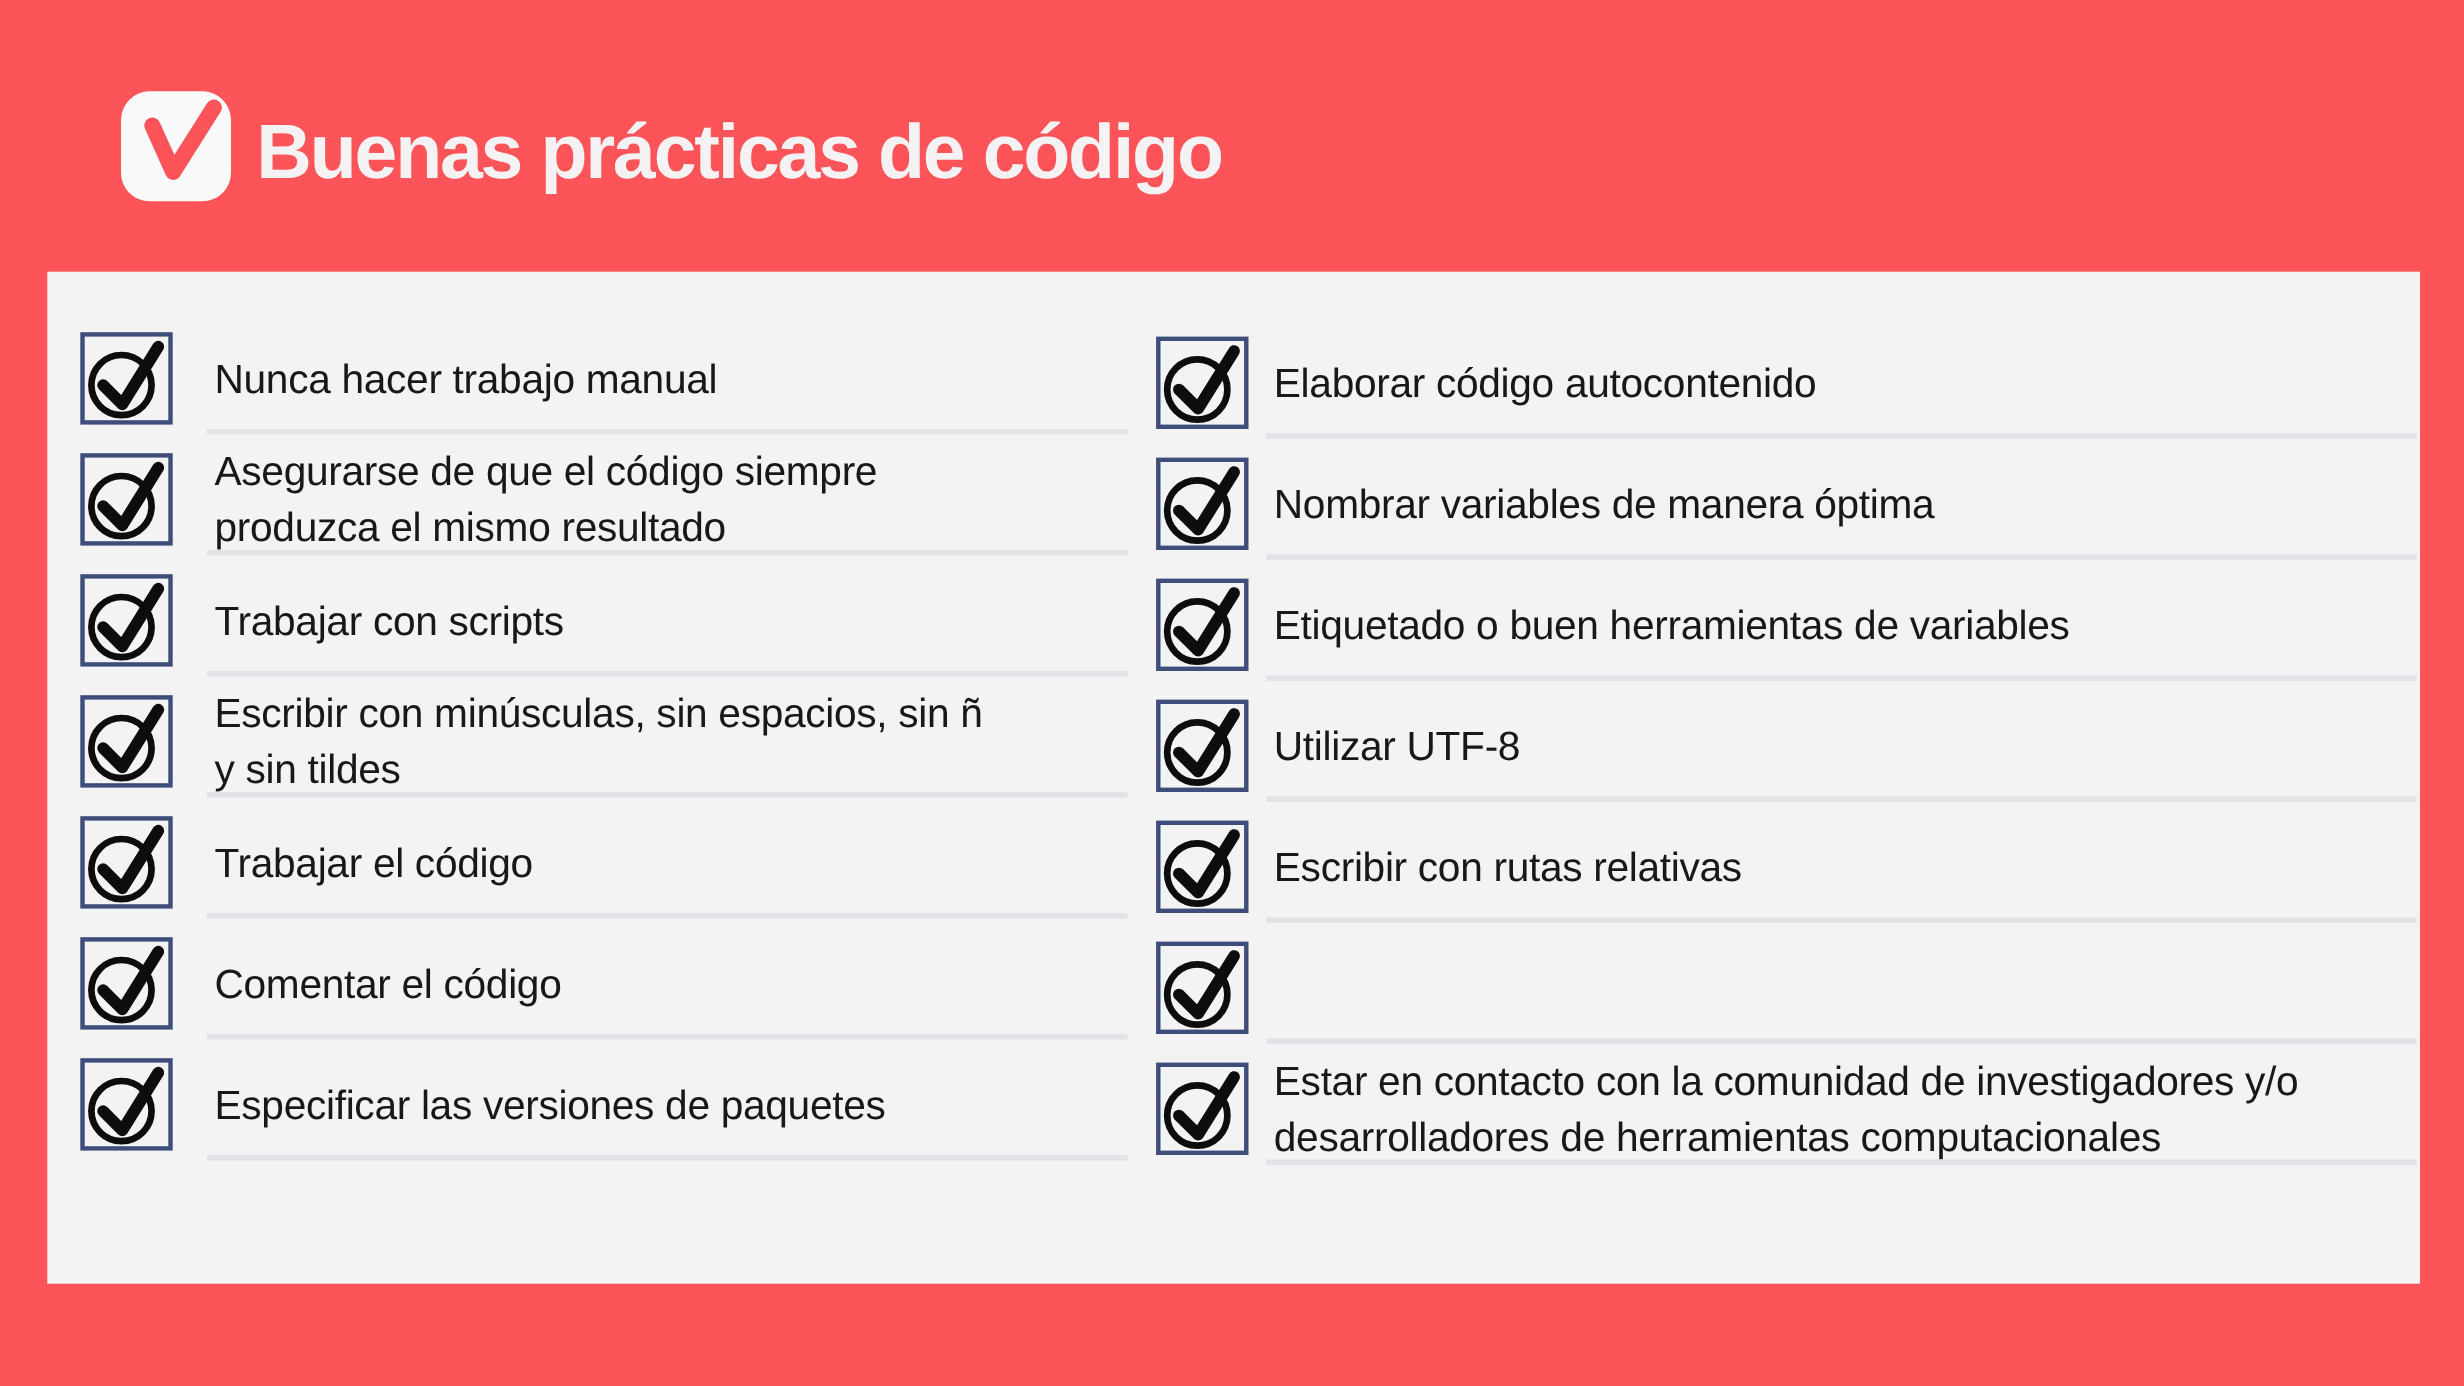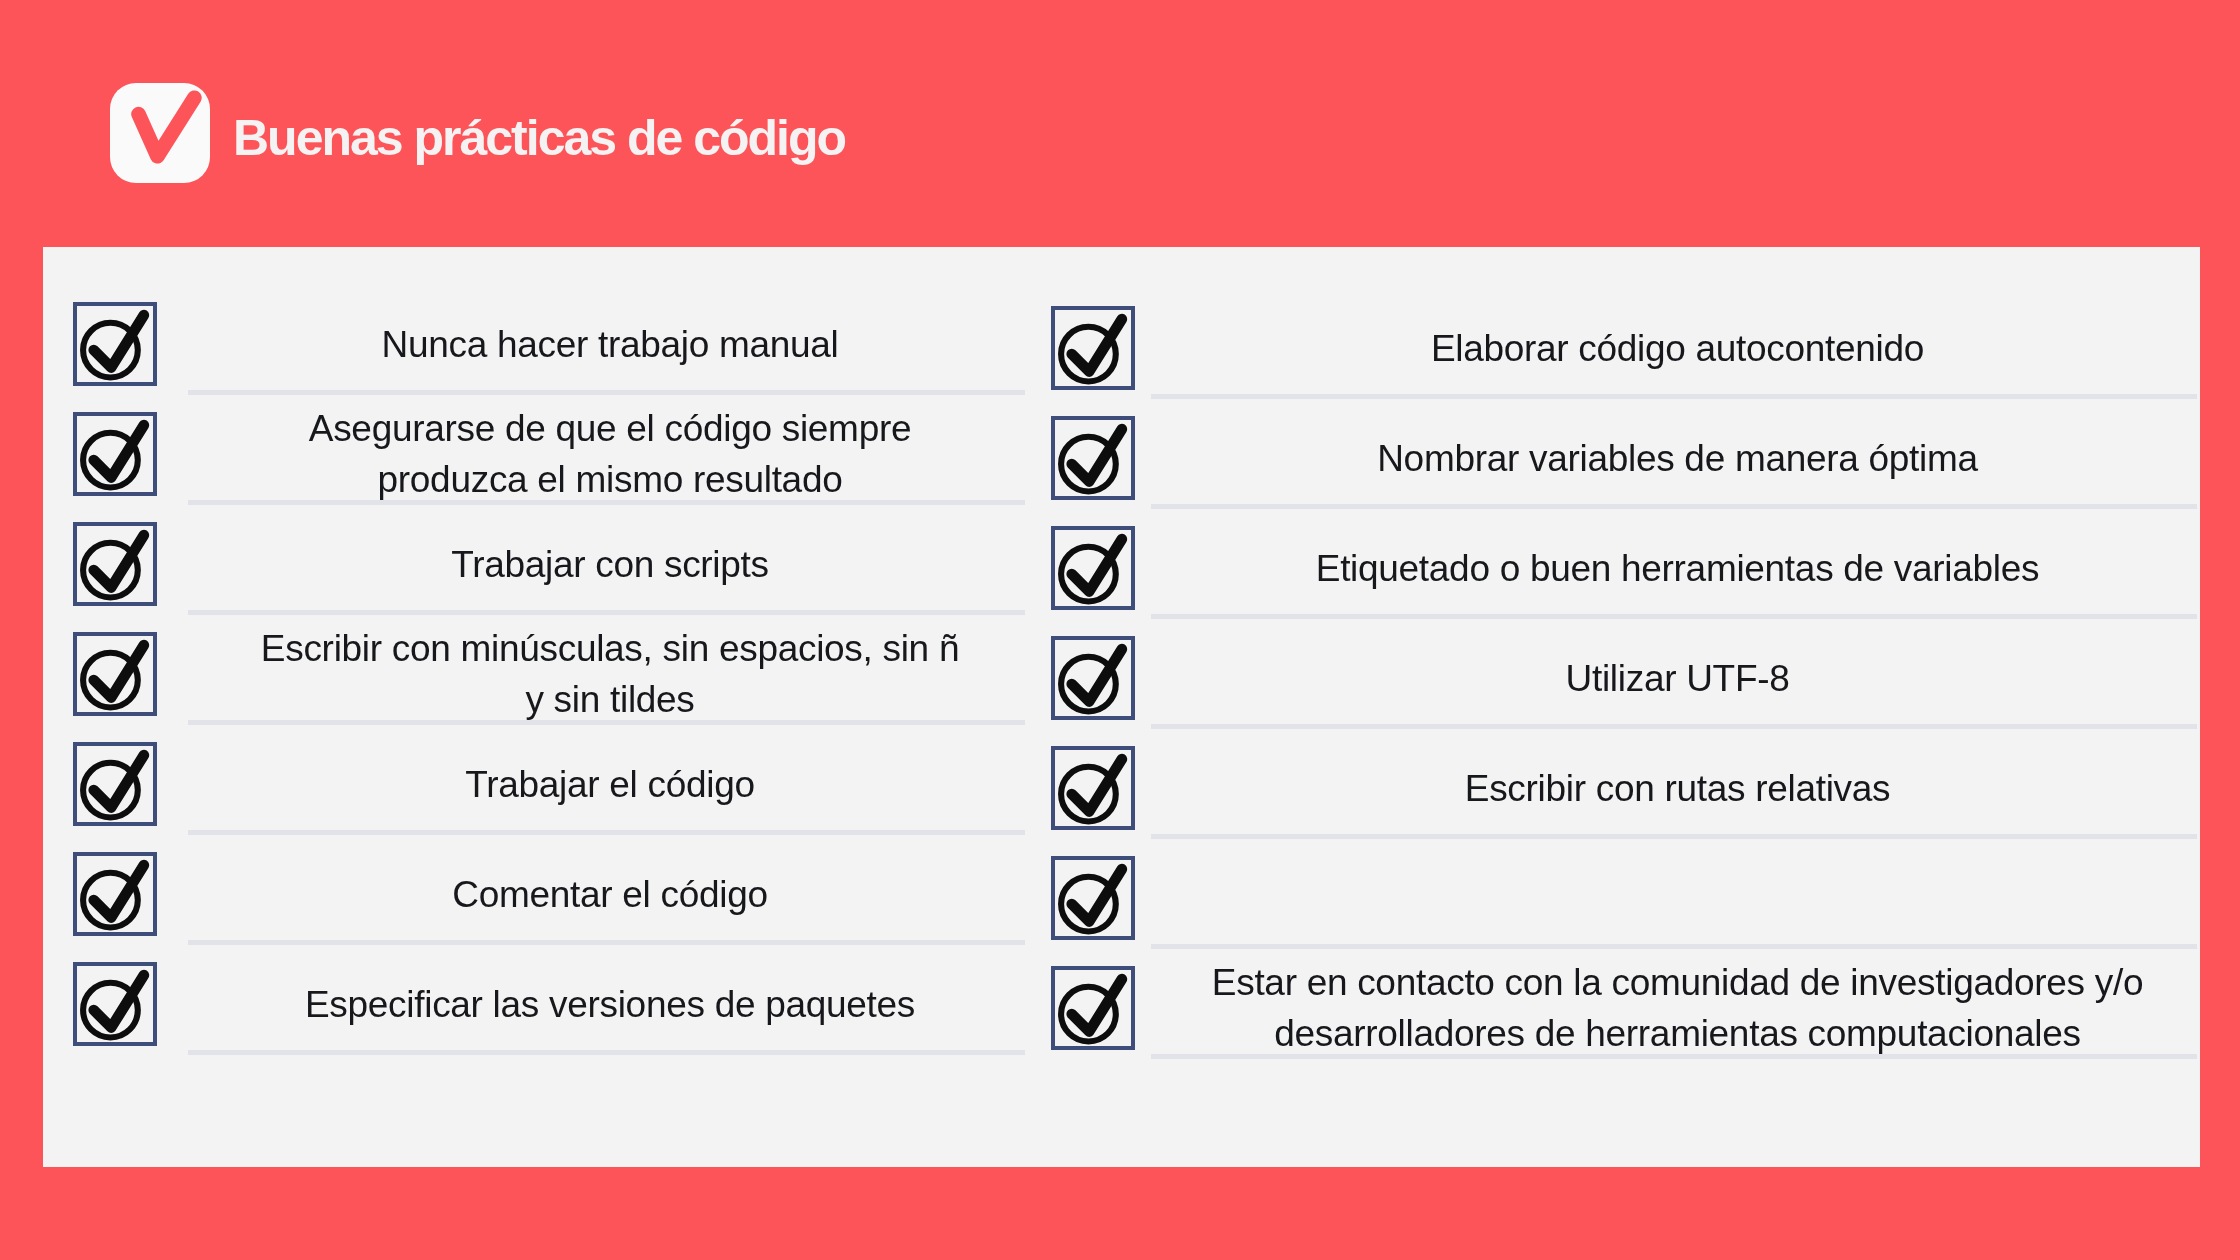--- a/index.html
+++ b/index.html
@@ -14,32 +14,31 @@
   .logo{
     position:absolute;left:110px;top:83px;
     width:100px;height:100px;
     background:#fafafa;border-radius:26px;
     display:flex;align-items:center;justify-content:center;
   }
   .logo svg{width:86px;height:86px;}
   .title{
     position:absolute;left:233px;top:90px;
     margin:0;
-    font-size:50px;line-height:96px;font-weight:700;
+    font-size:70px;line-height:96px;font-weight:700;
     letter-spacing:-2px;
     color:#f4f2f2;
     white-space:pre;
   }
   
   .panel{
     position:absolute;left:43px;top:247px;
     width:2157px;height:920px;
     background:#f3f3f3;
     overflow:hidden;
-    text-align:center;
   }
   .col{
     position:absolute;top:51px;
     display:flex;flex-direction:column;row-gap:18px;
   }
   .col-left{left:30px;width:952px;}
   .col-right{left:1008px;width:1146px;top:55px;}
   .row{
     position:relative;
     height:92px;

